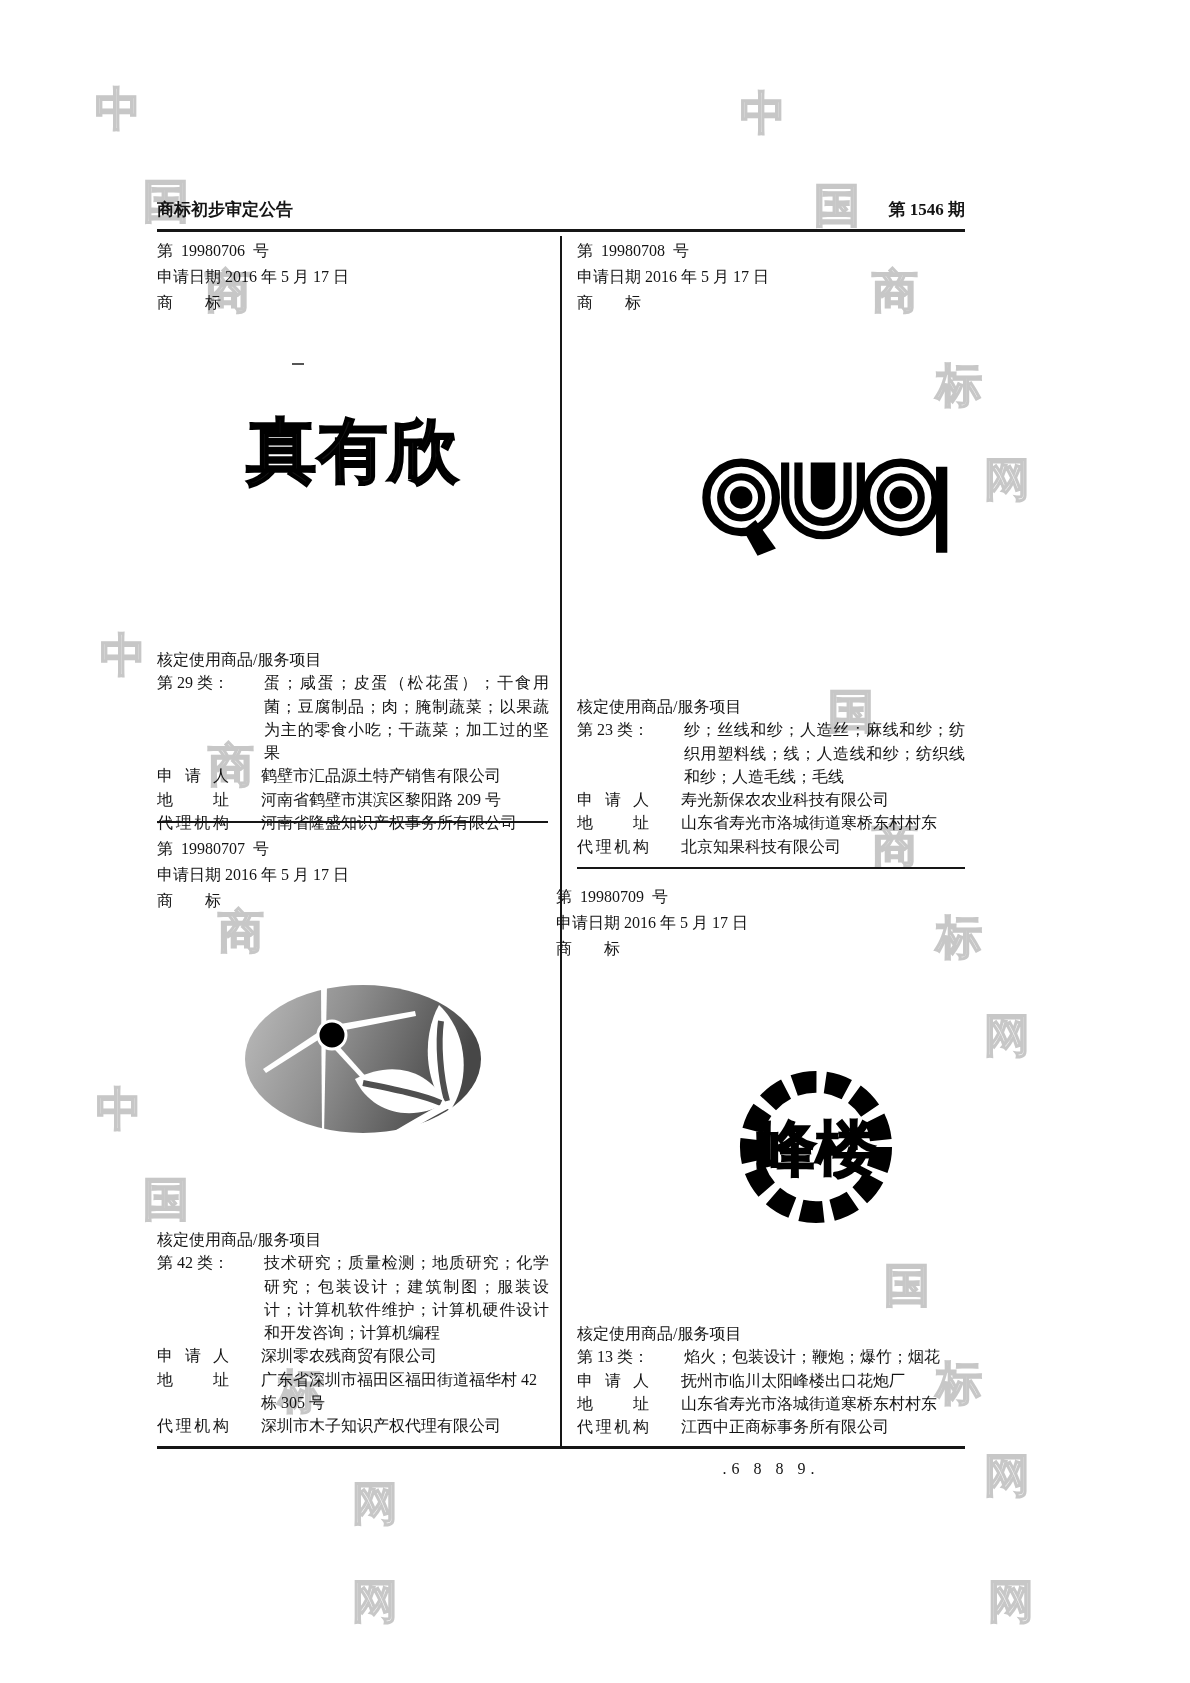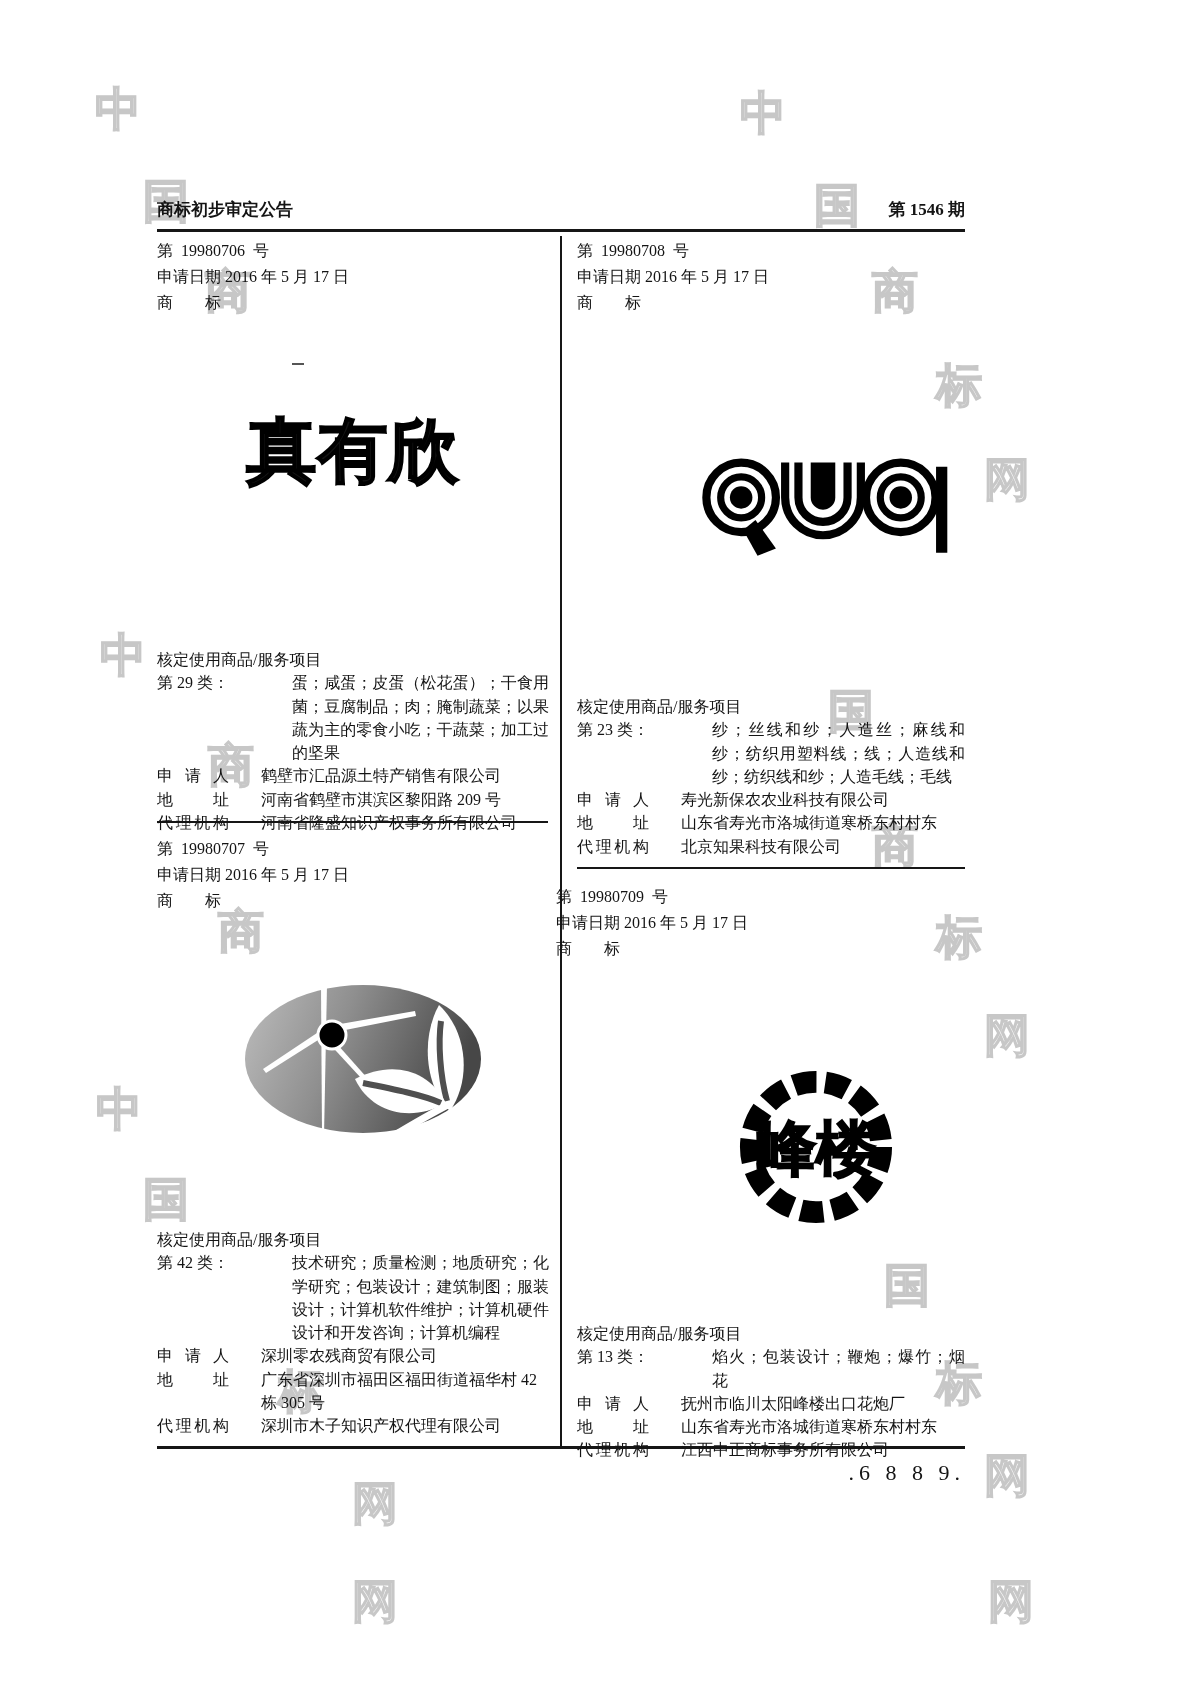--- a/index.html
+++ b/index.html
@@ -23,31 +23,31 @@
   .head-block{position:absolute;width:392px;line-height:26px;}
   .nline{white-space:pre;}
   .dlbl{display:inline-block;}
   .dval{}
   .mline{white-space:pre;}
   .goods-block{position:absolute;line-height:23.3px;}
   .row{display:flex;gap:18px;}
   .lbl{display:block;width:72px;flex:none;text-align:justify;text-align-last:justify;}
   .lbl2{display:block;width:89px;flex:none;white-space:pre;}
   .val{flex:1;margin-left:14px;}
-  .val2{flex:1;margin-left:28px;text-align:justify;}
+  .val2{flex:1;margin-left:0;text-align:justify;}
   
   .logo-zyx{position:absolute;left:157px;top:396px;width:392px;text-align:center;
             font-family:"Liberation Sans","DejaVu Sans",sans-serif;font-weight:900;
             font-size:70px;line-height:110px;-webkit-text-stroke:2px #000;letter-spacing:1px;}
   .scan-mark{position:absolute;left:292px;top:363px;width:12px;height:2px;background:#555;}
   .logo-gua{position:absolute;left:690px;top:446px;}
   .logo-leaf{position:absolute;left:243px;top:983px;}
   .logo-seal{position:absolute;left:737px;top:1068px;}
-  .page-num{position:absolute;left:577px;top:1460px;width:388px;text-align:right;
-            font-size:22px;letter-spacing:5px;white-space:pre;}
+  .page-num{position:absolute;left:577px;top:1460px;width:388px;text-align:center;
+            font-size:16px;letter-spacing:5px;white-space:pre;}
 </style>
 </head>
 <body>
 
 <div class="page">
 
   <div class="wm-layer">
       <span class="wm" style="left: 95px; top: 86px;">中</span>
       <span class="wm" style="left: 143px; top: 178px;">国</span>
       <span class="wm" style="left: 205px; top: 268px;">商</span>

